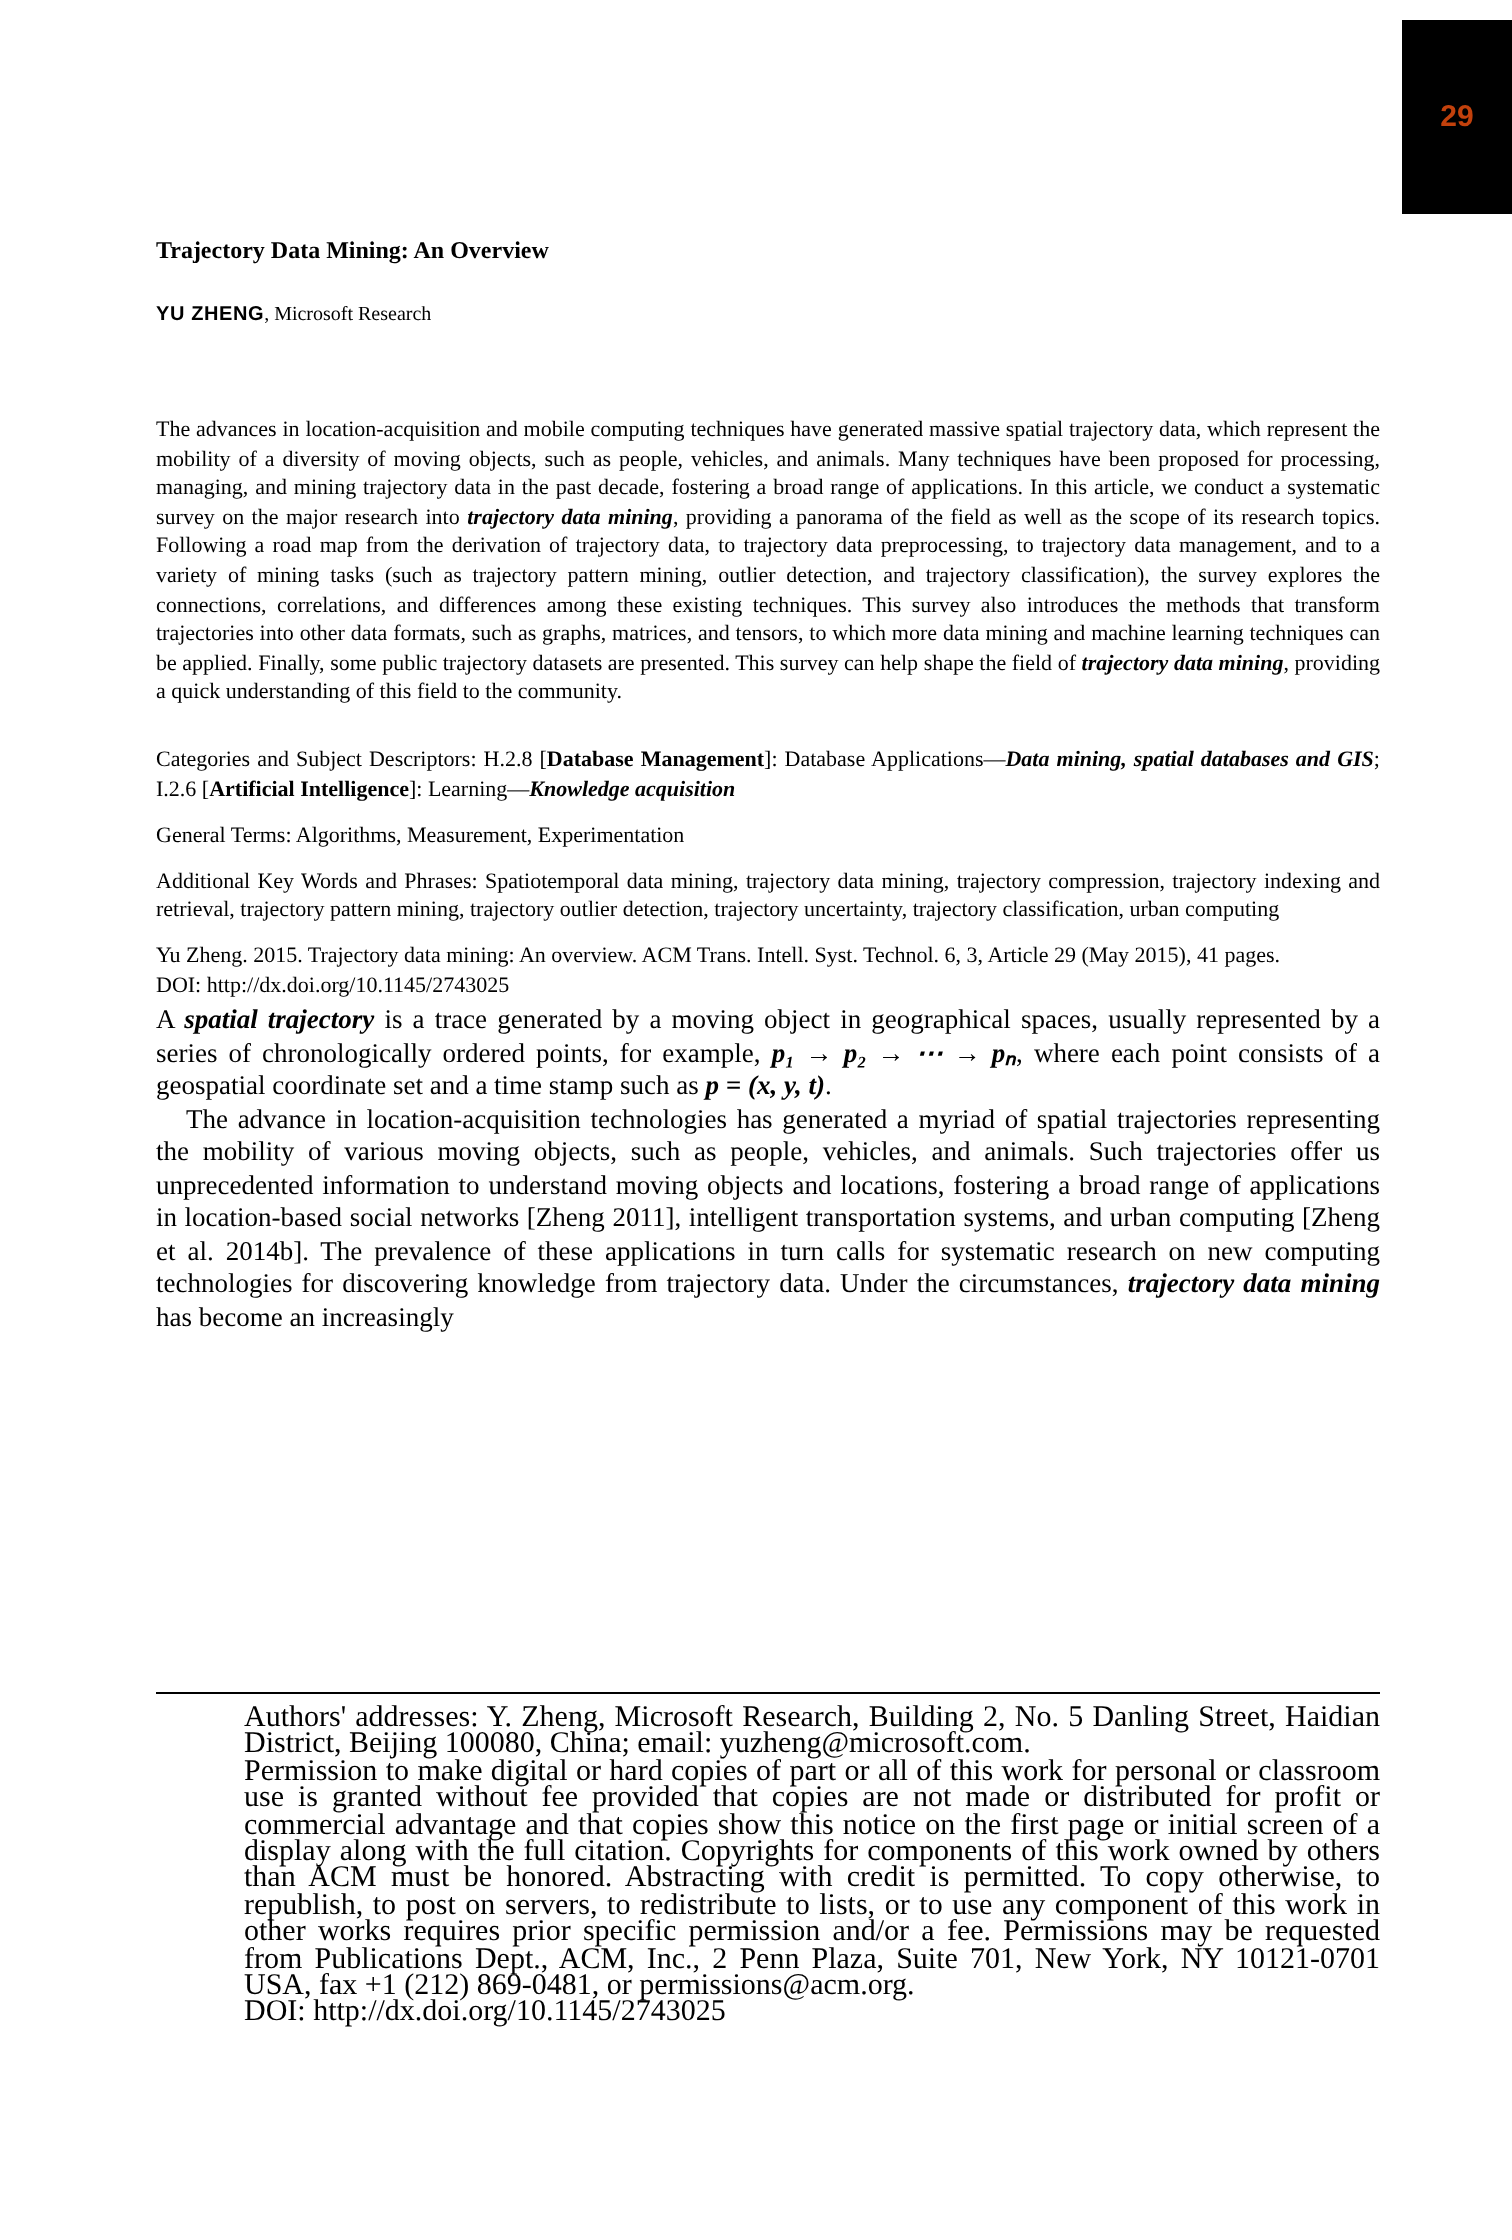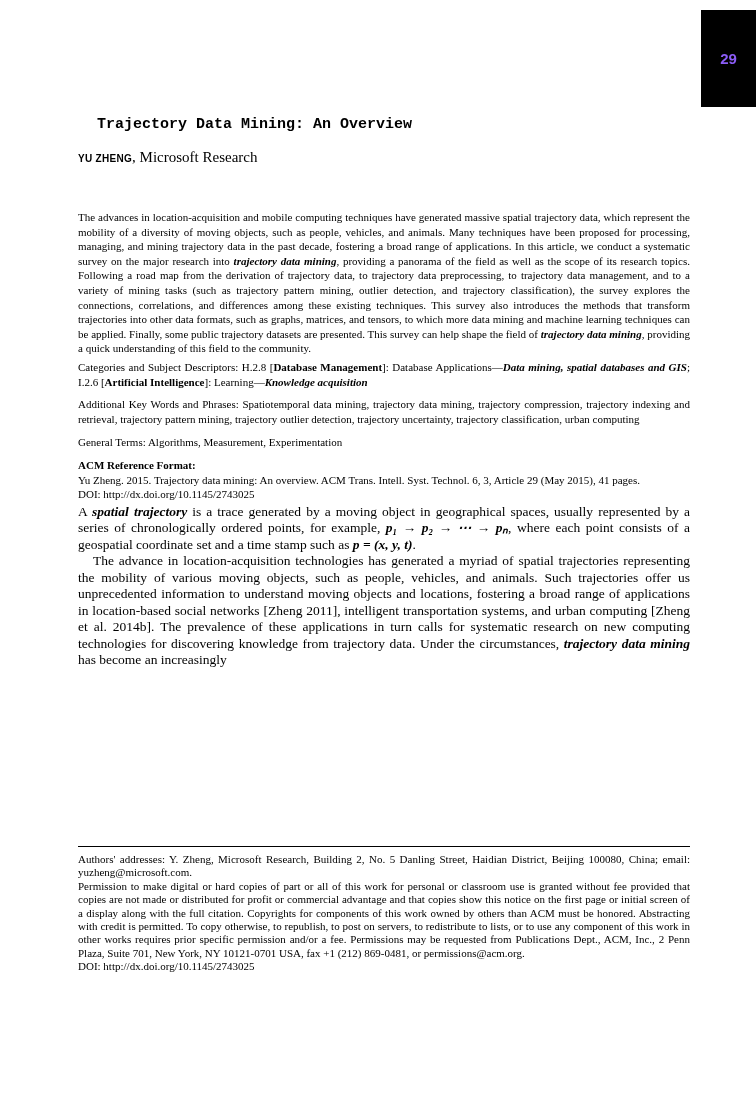--- a/index.html
+++ b/index.html
@@ -14,65 +14,64 @@
     font-family: "Liberation Serif", serif;
     overflow: hidden;
   }
   .page-number-box {
     position: absolute;
     top: 10px;
     right: 0;
     width: 55px;
     height: 97px;
     background: #000000;
-    color: #8b5cf6;
+    color: #c2410c;
     display: flex;
     align-items: center;
     justify-content: center;
     font-family: "Liberation Sans", sans-serif;
     font-weight: bold;
     font-size: 15px;
   }
   .content {
     position: absolute;
     left: 78px;
     top: 0;
     width: 612px;
     height: 844px;
     overflow: hidden;
   }
   .title {
     margin-top: 114px;
-    font-family: Liberation Mono, monospace;
+    font-family: Liberation Serif, serif;
     font-weight: bold;
-    font-size: 15px;
+    font-size: 12px;
     line-height: 22px;
-    margin-left: 19px;
   }
   .author-line {
     margin-top: 13px;
     font-size: 12.5px;
   }
   .author-name {
     font-family: "Liberation Sans", sans-serif;
     font-size: 10px;
     letter-spacing: 0.3px;
     font-weight: bold;
   }
   .author-affil {
     font-family: "Liberation Serif", serif;
-    font-size: 15px;
+    font-size: 10px;
   }
   .small-block {
     font-size: 11px;
     line-height: 14.6px;
     text-align: justify;
   }
   .abstract { margin-top: 44px; }
-  .categories { margin-top: 4px; }
+  .categories { margin-top: 19px; }
   .general-terms { margin-top: 9px; }
   .keywords { margin-top: 8px; }
   .ref-format { margin-top: 8px; }
   .seg-b { font-weight: bold; font-style: normal; }
   .seg-i { font-style: italic; font-weight: bold; }
   .section-heading {
     margin-top: 16px;
     font-family: "Liberation Sans", sans-serif;
     font-weight: bold;
     font-size: 12.5px;
@@ -91,23 +90,24 @@
     top: 846px;
     width: 612px;
   }
   .footnote-rule {
     border-top: 1px solid #000000;
     width: 100%;
     height: 0;
     margin-bottom: 6px;
   }
   .footnote {
-    font-size: 11px;
+    font-size: 15px;
     line-height: 13.4px;
     text-align: justify;
+    margin-left: 44px;
   }
   .page-footer {
     position: absolute;
     left: 78px;
     top: 1070px;
     width: 612px;
     text-align: center;
     font-size: 10.8px;
   }
 </style>
@@ -123,26 +123,25 @@
   <div class="content">
 
     <h1 class="title">Trajectory Data Mining: An Overview</h1>
 
     <div class="author-line"><span class="author-name">YU ZHENG</span><span class="author-affil">, Microsoft Research</span></div>
 
     <p class="small-block abstract"><span>The advances in location-acquisition and mobile computing techniques have generated massive spatial trajectory data, which represent the mobility of a diversity of moving objects, such as people, vehicles, and animals. Many techniques have been proposed for processing, managing, and mining trajectory data in the past decade, fostering a broad range of applications. In this article, we conduct a systematic survey on the major research into </span><span class="seg-i">trajectory data mining</span><span>, providing a panorama of the field as well as the scope of its research topics. Following a road map from the derivation of trajectory data, to trajectory data preprocessing, to trajectory data management, and to a variety of mining tasks (such as trajectory pattern mining, outlier detection, and trajectory classification), the survey explores the connections, correlations, and differences among these existing techniques. This survey also introduces the methods that transform trajectories into other data formats, such as graphs, matrices, and tensors, to which more data mining and machine learning techniques can be applied. Finally, some public trajectory datasets are presented. This survey can help shape the field of </span><span class="seg-i">trajectory data mining</span><span>, providing a quick understanding of this field to the community.</span></p>
 
     <p class="small-block categories"><span>Categories and Subject Descriptors: H.2.8 [</span><span class="seg-b">Database Management</span><span>]: Database Applications—</span><span class="seg-i">Data mining, spatial databases and GIS</span><span>; I.2.6 [</span><span class="seg-b">Artificial Intelligence</span><span>]: Learning—</span><span class="seg-i">Knowledge acquisition</span></p>
 
+    <p class="small-block general-terms">General Terms: Algorithms, Measurement, Experimentation</p>
+
     <p class="small-block keywords">Additional Key Words and Phrases: Spatiotemporal data mining, trajectory data mining, trajectory compression, trajectory indexing and retrieval, trajectory pattern mining, trajectory outlier detection, trajectory uncertainty, trajectory classification, urban computing</p>
 
-    <p class="small-block general-terms">General Terms: Algorithms, Measurement, Experimentation</p>
-
     <div class="small-block ref-format">
-      <div class="seg-b">ACM Reference Format:</div>
       <div>Yu Zheng. 2015. Trajectory data mining: An overview. ACM Trans. Intell. Syst. Technol. 6, 3, Article 29 (May 2015), 41 pages.</div>
       <div>DOI: http://dx.doi.org/10.1145/2743025</div>
     </div>
 
 
     <p class="body-para first"><span>A </span><span class="seg-i">spatial trajectory</span><span> is a trace generated by a moving object in geographical spaces, usually represented by a series of chronologically ordered points, for example, </span><span class="seg-i">p₁ → p₂ → ⋯ → pₙ</span><span>, where each point consists of a geospatial coordinate set and a time stamp such as </span><span class="seg-i">p = (x, y, t)</span><span>.</span></p>
 
     <p class="body-para indent"><span>The advance in location-acquisition technologies has generated a myriad of spatial trajectories representing the mobility of various moving objects, such as people, vehicles, and animals. Such trajectories offer us unprecedented information to understand moving objects and locations, fostering a broad range of applications in location-based social networks [Zheng 2011], intelligent transportation systems, and urban computing [Zheng et al. 2014b]. The prevalence of these applications in turn calls for systematic research on new computing technologies for discovering knowledge from trajectory data. Under the circumstances, </span><span class="seg-i">trajectory data mining</span><span> has become an increasingly</span></p>
 
   </div>

